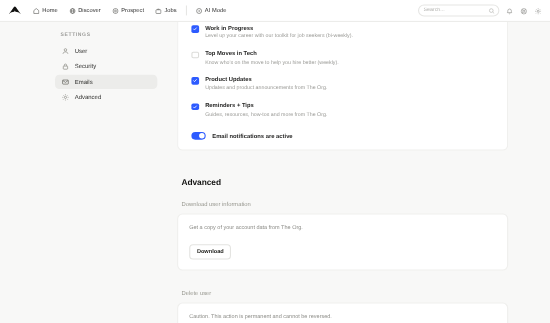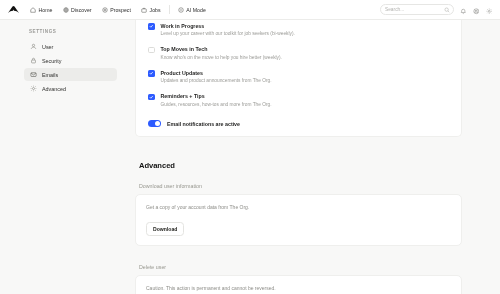--- a/index.html
+++ b/index.html
@@ -59,21 +59,21 @@
     font-family: inherit;
     font-size: 4.8px;
     color: #3a3a3a;
     width: 100%;
   }
   .searchbox input::placeholder { color: #b3b3b0; }
   .searchbox .sico { position:absolute; right:3.5px; color:#b5b5b2; display:flex; }
   .navicon { width: 8px; height: 8px; display:flex; align-items:center; justify-content:center; color:#8d8d8a; cursor:pointer; }
 
   
-  .page { display: flex; height: 274px; }
+  .page { display: flex; height: 274px; padding-left: 26px; }
 
   
   .sidebar {
     width: 127px;
     background: #f8f8f7;
     padding: 9px 10px 0 24px;
     flex: 0 0 auto;
   }
   .settings-label {
     font-size: 4.6px;

